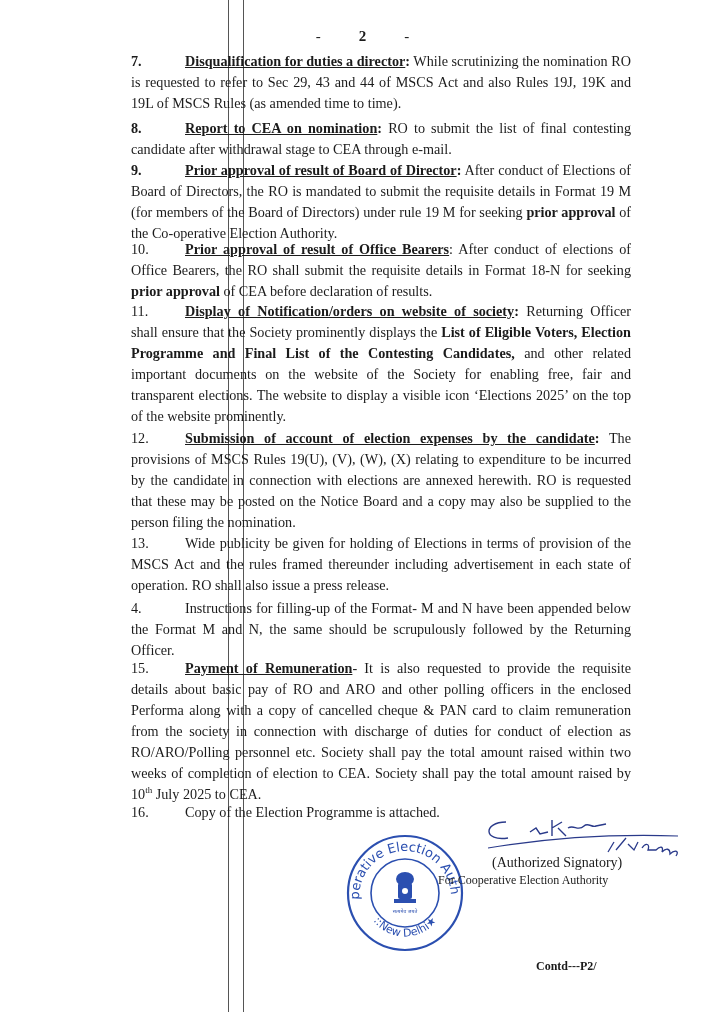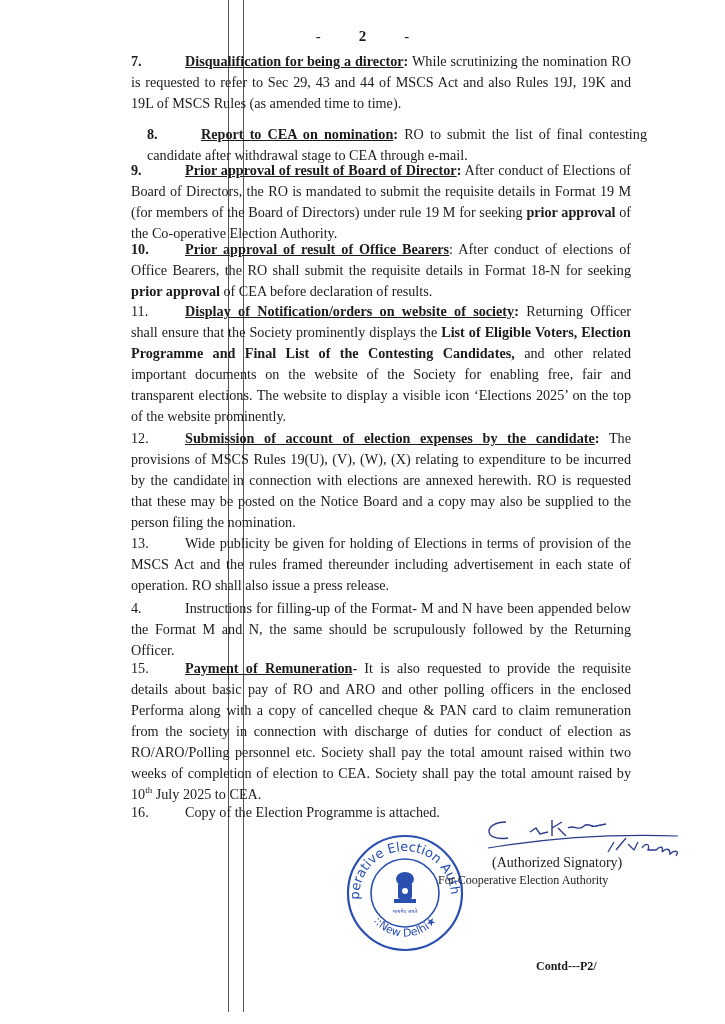--- a/index.html
+++ b/index.html
@@ -21,21 +21,21 @@
   .para {
     position: absolute; left: 131px; width: 500px;
     font-size: 14.2px; line-height: 21px; text-align: justify;
   }
   .para .num { display: inline-block; width: 54px; }
   .para .heading { font-weight: bold; text-decoration: underline; }
   .para b { font-weight: bold; }
   sup { font-size: 9px; line-height: 0; }
 
   #p7  { top: 51px; }
-  #p8  { top: 124px; margin-left: 16px; }
+  #p8  { top: 118px; }
   #p9  { top: 160px; }
   #p10 { top: 239px; }
   #p11 { top: 301px; }
   #p12 { top: 428px; }
   #p13 { top: 533px; }
   #p14 { top: 598px; }
   #p15 { top: 658px; }
   #p16 { top: 802px; }
 
   .stamp { position: absolute; left: 345px; top: 833px; width: 120px; height: 120px; }
@@ -54,33 +54,33 @@
 <body>
 
 <div class="vline a"></div>
 <div class="vline b"></div>
 
 <div class="page-num">
   <span class="dash">-</span><span>2</span><span class="dash">-</span>
 </div>
 
 <div class="para" id="p7">
-  <span class="num" style="font-weight:bold">7.</span><span class="heading">Disqualification for being a director</span><b>:</b><span> While scrutinizing the nomination RO is requested to refer to Sec 29, 43 and 44 of MSCS Act and also Rules 19J, 19K and 19L of MSCS Rules (as amended time to time).</span>
+  <span class="num" style="font-weight:bold">7.</span><span class="heading">Disqualification for duties a director</span><b>:</b><span> While scrutinizing the nomination RO is requested to refer to Sec 29, 43 and 44 of MSCS Act and also Rules 19J, 19K and 19L of MSCS Rules (as amended time to time).</span>
 </div>
 
 <div class="para" id="p8">
   <span class="num" style="font-weight:bold">8.</span><span class="heading">Report to CEA on nomination</span><b>:</b><span> RO to submit the list of final contesting candidate after withdrawal stage to CEA through e-mail.</span>
 </div>
 
 <div class="para" id="p9">
   <span class="num" style="font-weight:bold">9.</span><span class="heading">Prior approval of result of Board of Director</span><b>:</b><span> After conduct of Elections of Board of Directors, the RO is mandated to submit the requisite details in Format 19 M (for members of the Board of Directors) under rule 19 M for seeking </span><b>prior approval</b><span> of the Co-operative Election Authority.</span>
 </div>
 
 <div class="para" id="p10">
-  <span class="num" style="font-weight:bold">10.</span><span class="heading">Prior approval of result of Office Bearers</span><span>:</span><span> After conduct of elections of Office Bearers, the RO shall submit the requisite details in Format 18-N for seeking </span><b>prior approval</b><span> of CEA before declaration of results.</span>
+  <span class="num" style="font-weight:normal">10.</span><span class="heading">Prior approval of result of Office Bearers</span><span>:</span><span> After conduct of elections of Office Bearers, the RO shall submit the requisite details in Format 18-N for seeking </span><b>prior approval</b><span> of CEA before declaration of results.</span>
 </div>
 
 <div class="para" id="p11">
   <span class="num">11.</span><span class="heading">Display of Notification/orders on website of society</span><b>:</b><span> Returning Officer shall ensure that the Society prominently displays the </span><b>List of Eligible Voters, Election Programme and Final List of the Contesting Candidates,</b><span> and other related important documents on the website of the Society for enabling free, fair and transparent elections. The website to display a visible icon ‘Elections 2025’ on the top of the website prominently.</span>
 </div>
 
 <div class="para" id="p12">
   <span class="num">12.</span><span class="heading">Submission of account of election expenses by the candidate</span><b>:</b><span> The provisions of MSCS Rules 19(U), (V), (W), (X) relating to expenditure to be incurred by the candidate in connection with elections are annexed herewith.  RO is requested that these may be posted on the Notice Board and a copy may also be supplied to the person filing the nomination.</span>
 </div>
 

